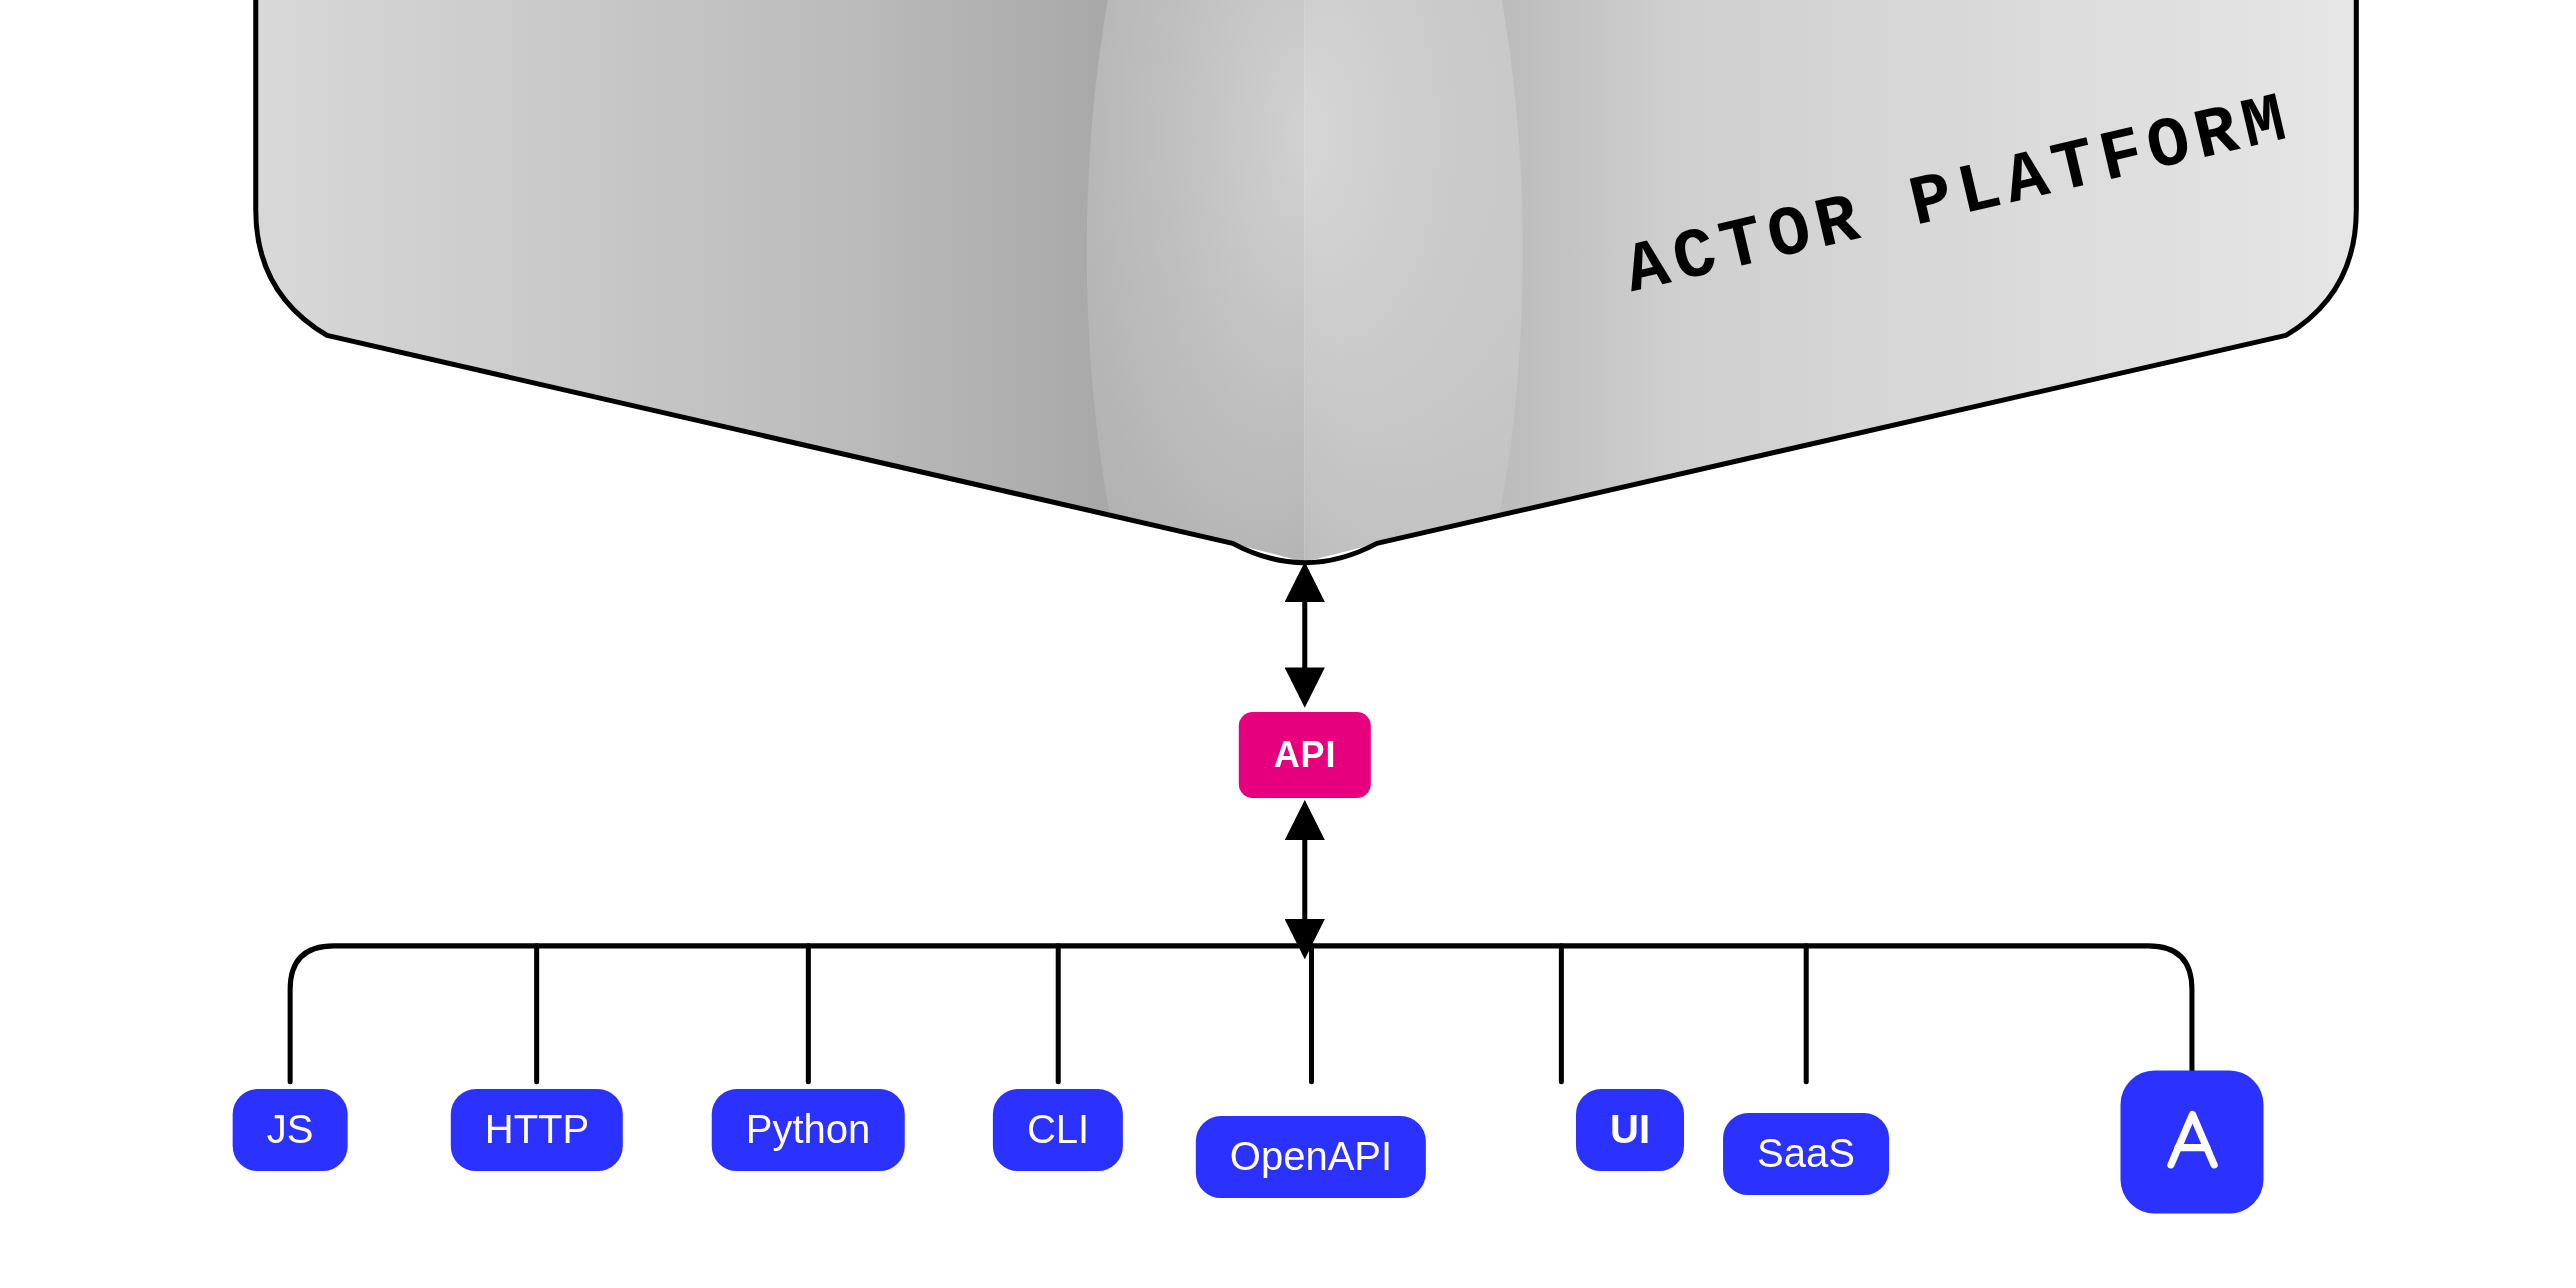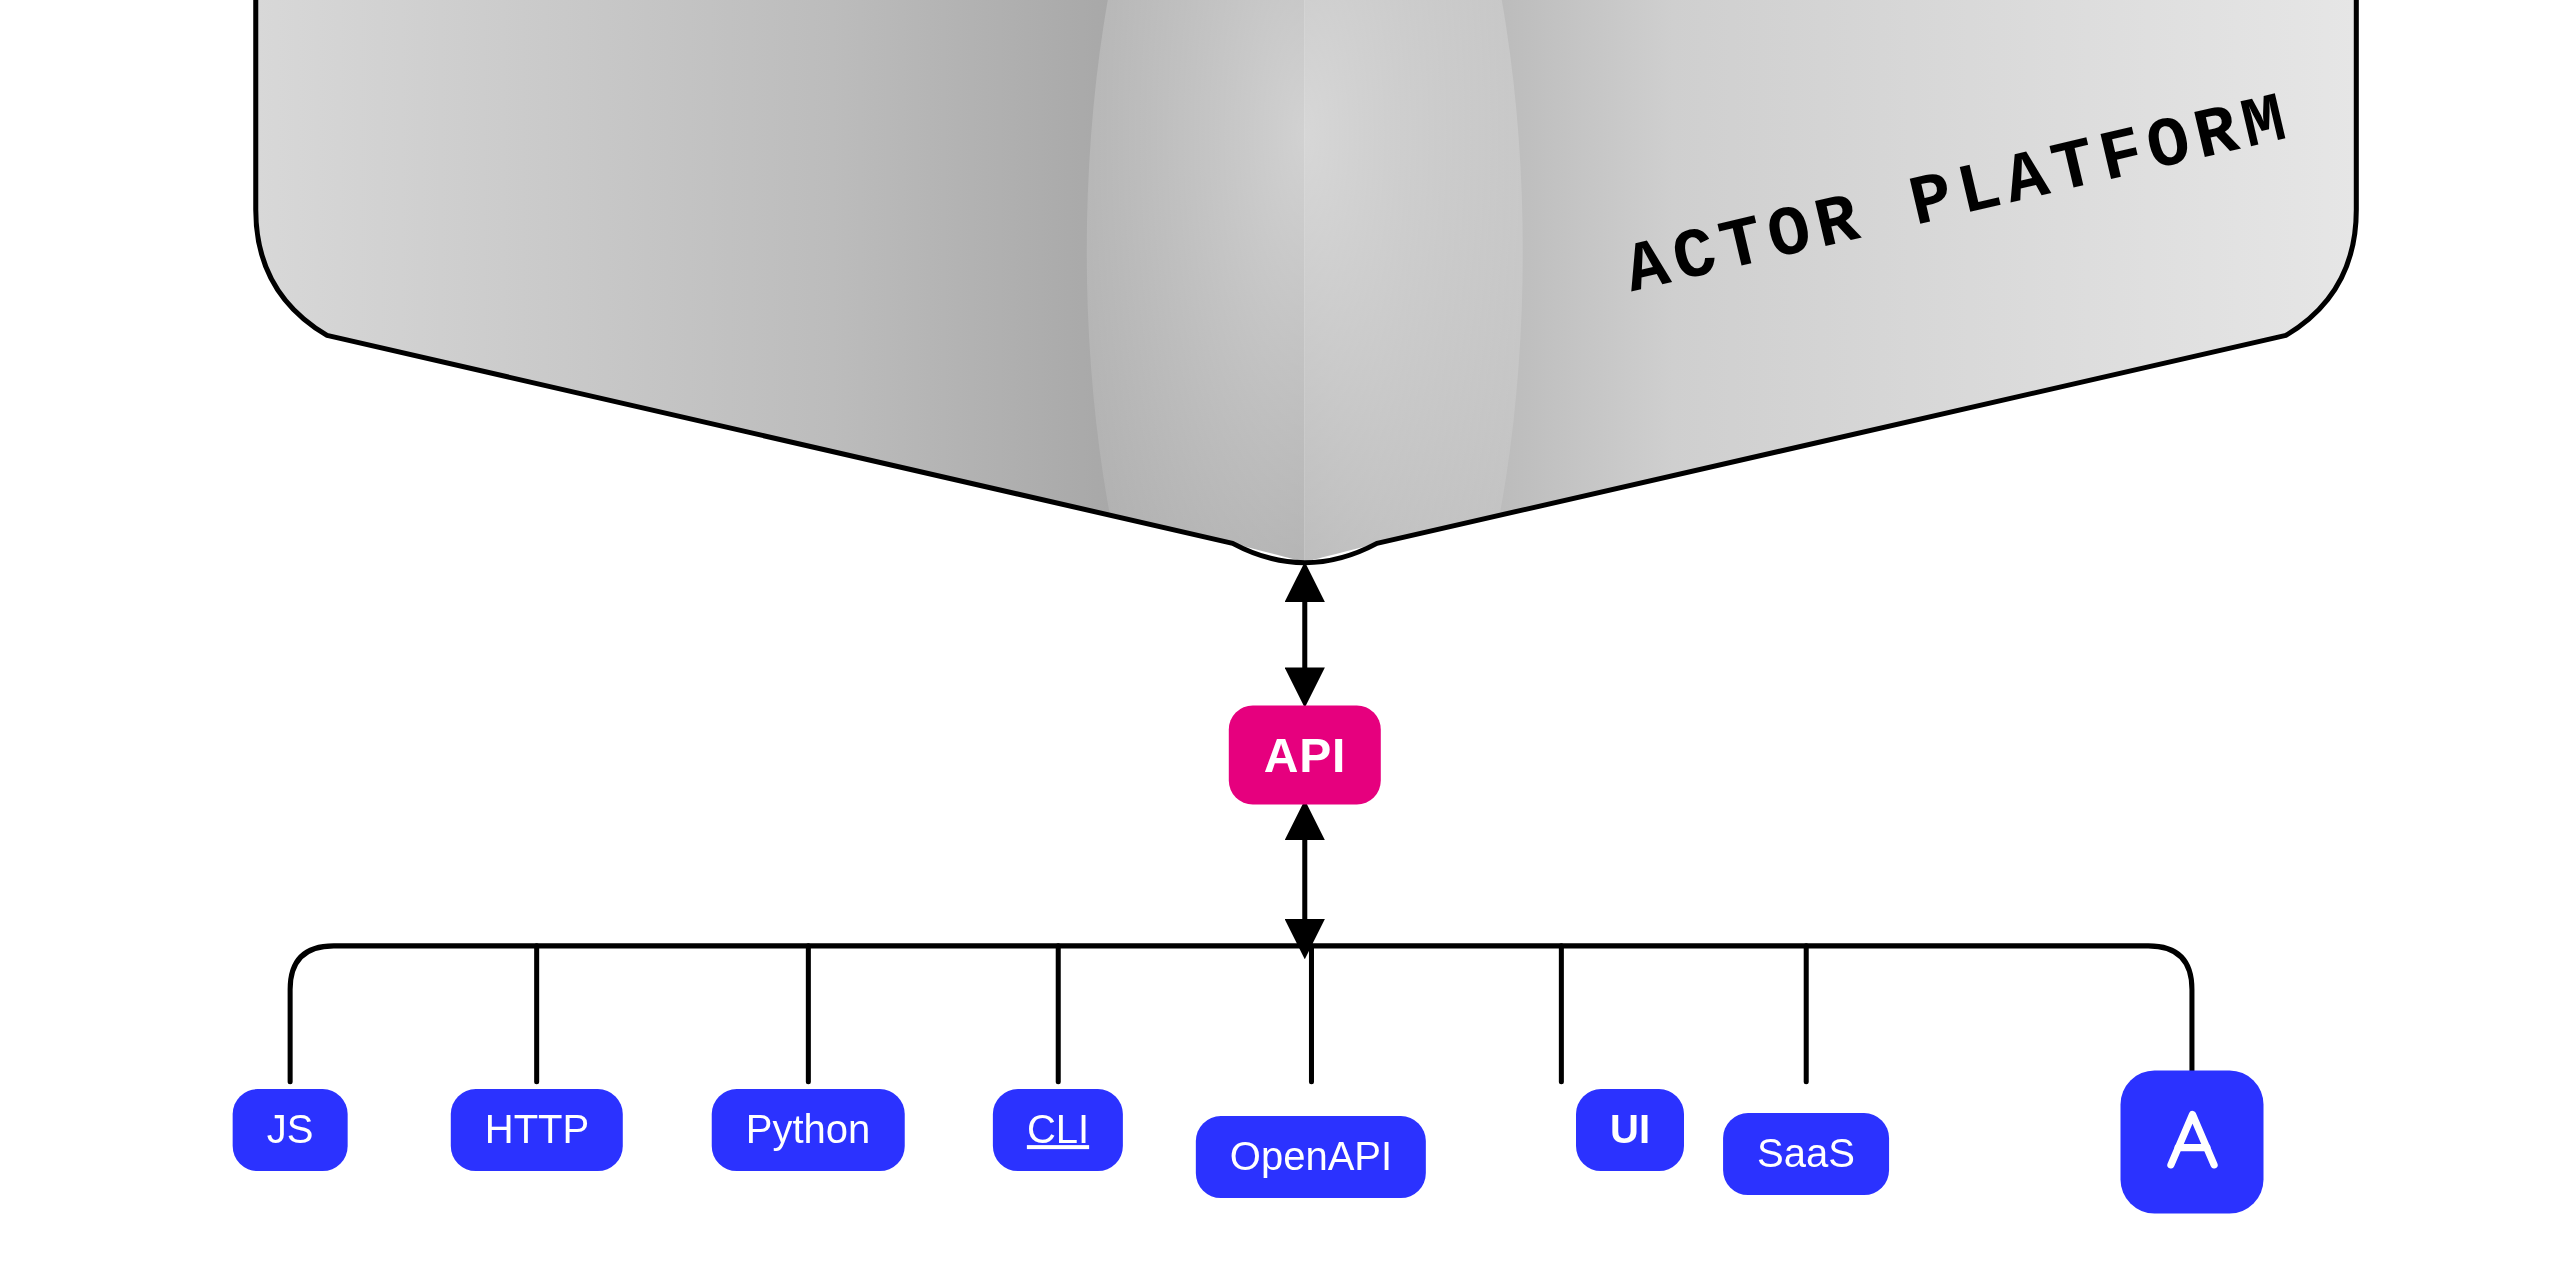--- a/index.html
+++ b/index.html
@@ -30,23 +30,23 @@
     font-size: 70px;
     letter-spacing: 6.7px;
     white-space: nowrap;
     transform-origin: left top;
   }
   .api-pill {
     position: absolute;
     background: #e6007e;
     color: #fff;
     font-weight: 600;
-    font-size: 48px;
+    font-size: 36px;
     padding: 22px 35px;
-    border-radius: 24px;
+    border-radius: 14px;
     transform: translate(-50%, -50%);
     letter-spacing: 0.8px;
   }
   .node {
     position: absolute;
     transform: translate(-50%, -50%);
     background: #2b32ff;
     color: #fff;
     font-weight: 500;
     font-size: 40px;
@@ -151,21 +151,21 @@
       <line x1="1862" y1="1128" x2="1862" y2="1290"></line>
       <line x1="2154" y1="1128" x2="2154" y2="1290"></line>
     </g>
   </svg>
 
   <div class="api-pill" style="left:1305px; top:755px;">API</div>
 
   <div class="node" style="left:290px;  top:1130px;">JS</div>
   <div class="node" style="left:808px;  top:1130px;">Python</div>
   <div class="node" style="left:537px;  top:1130px;">HTTP</div>
-  <div class="node" style="left:1058px; top:1130px;text-decoration:underline;">CLI</div>
+  <div class="node" style="left:1058px; top:1130px;">CLI</div>
   <div class="node" style="left:1311px; top:1130px;margin-top:27px;">OpenAPI</div>
   <div class="node" style="left:1630px; top:1130px;font-weight:bold;">UI</div>
   <div class="node" style="left:1806px; top:1130px;margin-top:24px;">SaaS</div>
 
   <div class="node icon" style="left:2192px; top:1142px;">
     <span>
       <svg viewBox="0 0 100 100" fill="none" stroke="#ffffff" stroke-width="10" stroke-linecap="round" stroke-linejoin="round">
         <path d="M 20 88 L 50 18 L 80 88"></path>
         <line x1="30" y1="64" x2="70" y2="64"></line>
       </svg>

